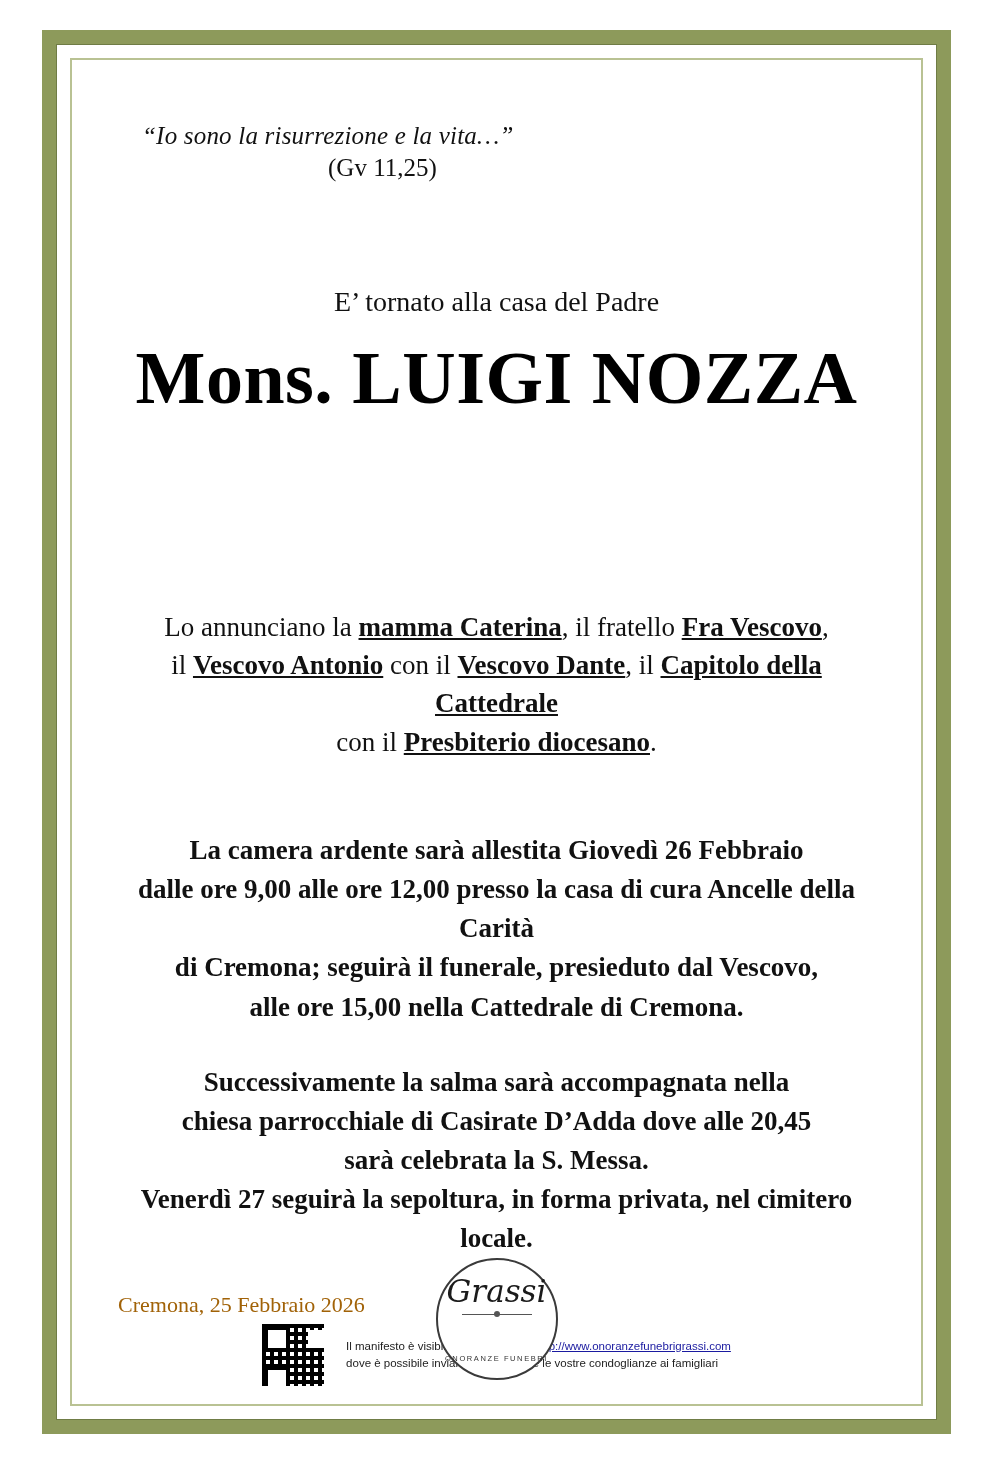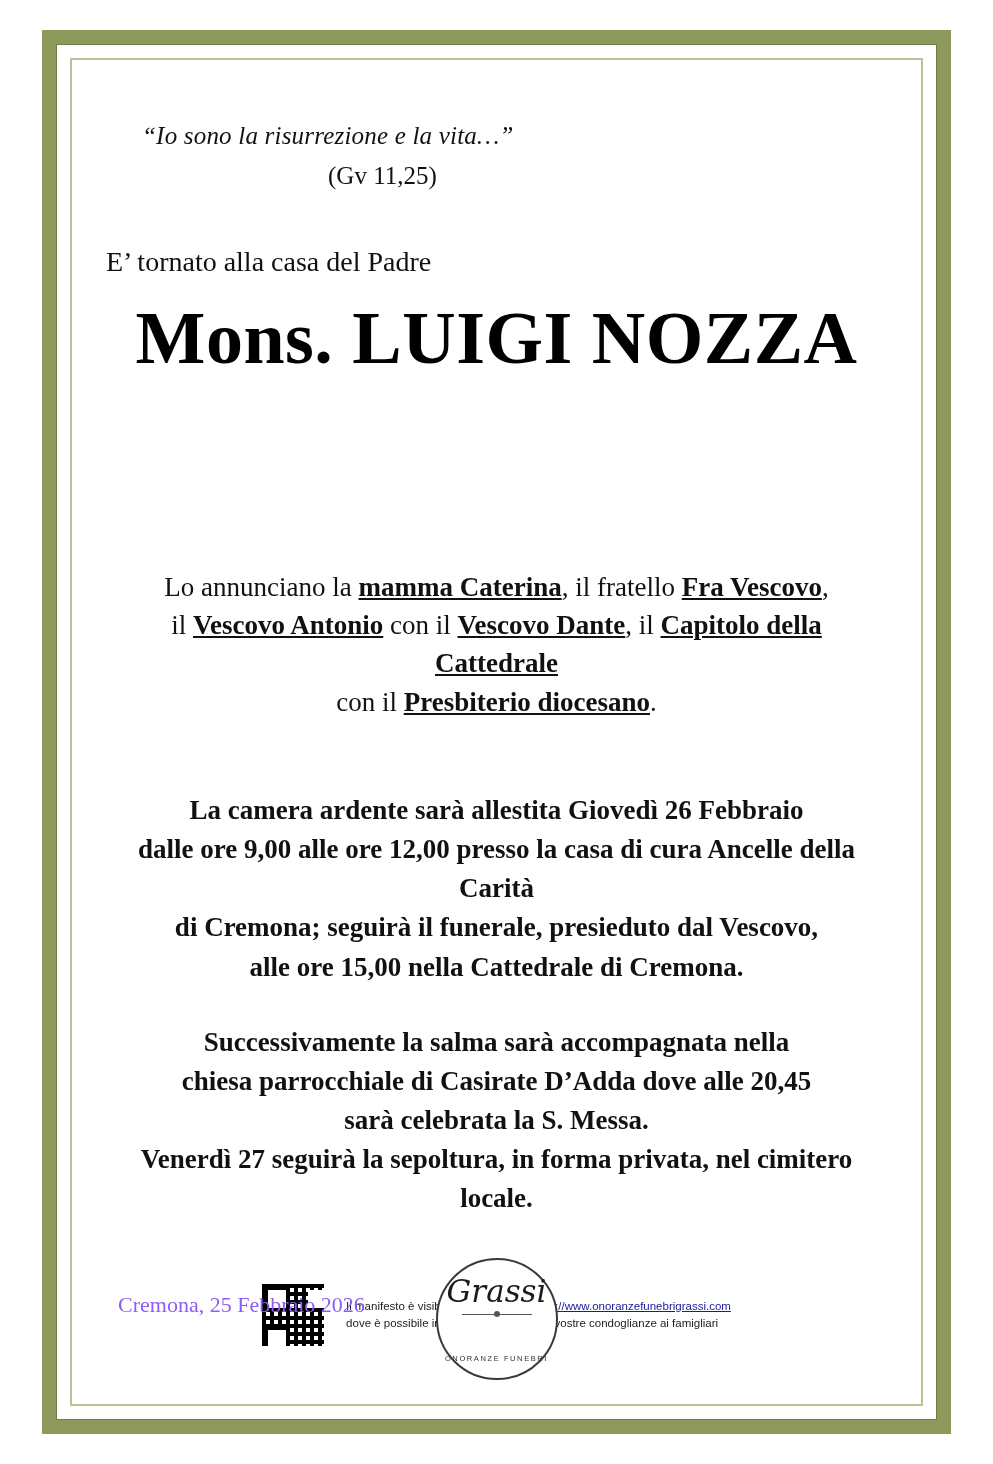--- a/index.html
+++ b/index.html
@@ -71,29 +71,29 @@
   .quote-line {
     font-style: italic;
     font-size: 25px;
     color: #111;
     letter-spacing: 0.2px;
   }
   .quote-ref {
     font-size: 25px;
     color: #111;
     margin-left: 186px;
-    margin-top: 12px;
+    margin-top: 4px;
   }
 
   
   .intro {
-    text-align: left;
+    text-align: center;
     font-size: 28px;
     color: #111;
-    margin-top: 56px;
+    margin-top: 104px;
   }
 
   
   .deceased-name {
     text-align: center;
     font-size: 74px;
     font-weight: bold;
     color: #000;
     letter-spacing: 0.5px;
     margin-top: 22px;
@@ -174,21 +174,21 @@
     left: 34px;
     right: 34px;
     bottom: 18px;
     height: 120px;
   }
   .place-date {
     position: absolute;
     left: 12px;
     bottom: 68px;
     font-size: 22px;
-    color: #8b5cf6;
+    color: #a16207;
   }
   .logo {
     position: absolute;
     left: 50%;
     transform: translateX(-50%);
     bottom: 6px;
     width: 118px;
     height: 118px;
     border-radius: 50%;
     border: 2px solid #3a3a3a;

